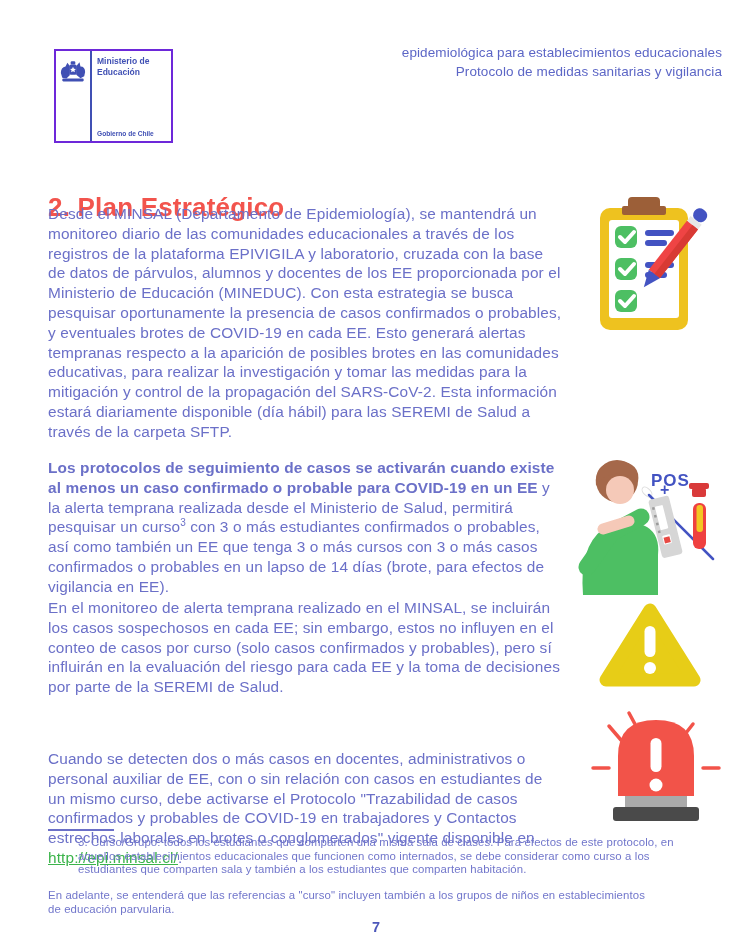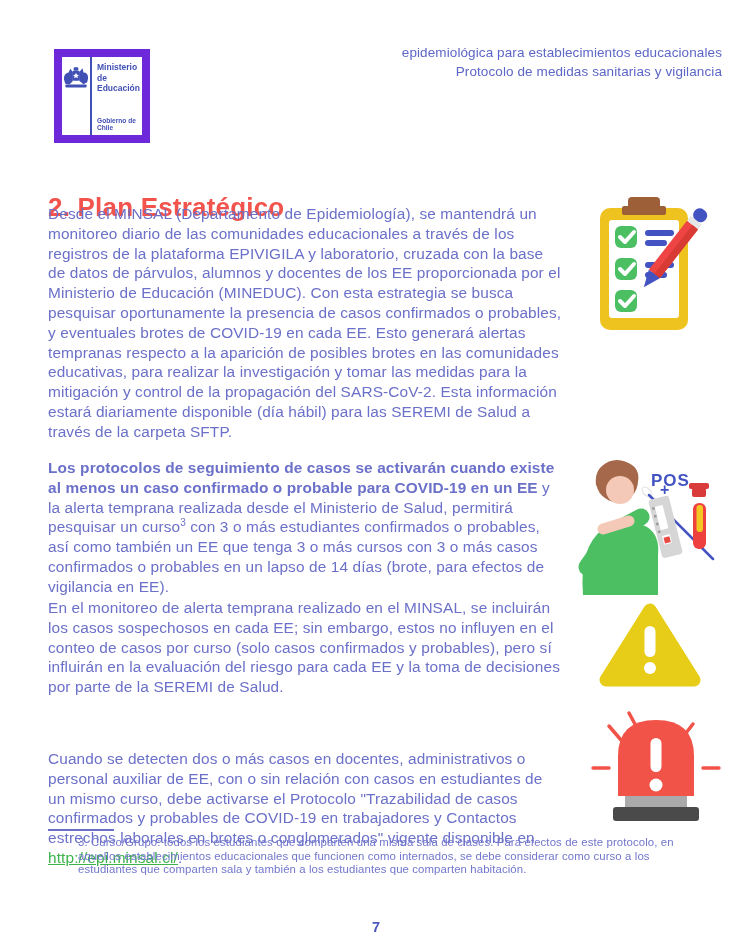--- a/index.html
+++ b/index.html
@@ -1,22 +1,22 @@
 <!DOCTYPE html>
 <html><head>
 <meta charset="utf-8">
 <style>
   html,body{margin:0;padding:0;background:#ffffff;}
   .page{
     position:relative;width:752px;height:952px;background:#ffffff;
     font-family:"Liberation Sans",sans-serif;overflow:hidden;
   }
   
-  .logo{position:absolute;left:54px;top:49px;width:96px;height:94px;
-    border:8px solid #6d28d9;box-sizing:border-box;display:flex;background:#fff;}
+  .logo{position:absolute;left:54px;top:49px;width:119px;height:94px;
+    border:2px solid #6d28d9;box-sizing:border-box;display:flex;background:#fff;}
   .logo-left{width:36px;border-right:2px solid #4050b4;box-sizing:border-box;
     display:flex;justify-content:center;padding-top:6px;}
   .logo-right{flex:1;position:relative;padding:5px 3px 4px 5px;box-sizing:border-box;}
   .logo-ministry{font-size:8.5px;font-weight:bold;color:#4050b4;line-height:1.25;}
   .logo-gov{position:absolute;left:5px;bottom:4px;font-size:6.6px;font-weight:bold;color:#4050b4;}
   
   .doc-header{position:absolute;top:44px;right:30px;text-align:right;
     color:#5c66c6;font-size:13.5px;line-height:18.5px;letter-spacing:0.1px;}
   
   .section-heading{position:absolute;left:48px;top:170px;font-size:26px;font-weight:bold;
@@ -83,20 +83,21 @@
   <p class="para p1">Desde el MINSAL (Departamento de Epidemiología), se mantendrá un monitoreo diario de las comunidades educacionales a través de los registros de la plataforma EPIVIGILA y laboratorio, cruzada con la base de datos de párvulos, alumnos y docentes de los EE proporcionada por el Ministerio de Educación (MINEDUC). Con esta estrategia se busca pesquisar oportunamente la presencia de casos confirmados o probables, y eventuales brotes de COVID-19 en cada EE. Esto generará alertas tempranas respecto a la aparición de posibles brotes en las comunidades educativas, para realizar la investigación y tomar las medidas para la mitigación y control de la propagación del SARS-CoV-2. Esta información estará diariamente disponible (día hábil) para las SEREMI de Salud a través de la carpeta SFTP.</p>
 
   <p class="para p2"><span class="bold">Los protocolos de seguimiento de casos se activarán cuando existe al menos un caso confirmado o probable para COVID-19 en un EE</span><span> y la alerta temprana realizada desde el Ministerio de Salud, permitirá pesquisar un curso</span><sup class="fnref">3</sup><span> con 3 o más estudiantes confirmados o probables, así como también un EE que tenga 3 o más cursos con 3 o más casos confirmados o probables en un lapso de 14 días (brote, para efectos de vigilancia en EE).</span></p>
 
   <p class="para p3">En el monitoreo de alerta temprana realizado en el MINSAL, se incluirán los casos sospechosos en cada EE; sin embargo, estos no influyen en el conteo de casos por curso (solo casos confirmados y probables), pero sí influirán en la evaluación del riesgo para cada EE y la toma de decisiones por parte de la SEREMI de Salud.</p>
 
   <p class="para p4"><span>Cuando se detecten dos o más casos en docentes, administrativos o personal auxiliar de EE, con o sin relación con casos en estudiantes de un mismo curso, debe activarse el Protocolo "Trazabilidad de casos confirmados y probables de COVID-19 en trabajadores y Contactos estrechos laborales en brotes o conglomerados" vigente disponible en </span><a class="link">http://epi.minsal.cl/</a><span>.</span></p>
 
   <div class="fn-rule"></div>
   <p class="footnote f1">3. Curso/Grupo: todos los estudiantes que comparten una misma sala de clases. Para efectos de este protocolo, en aquellos establecimientos educacionales que funcionen como internados, se debe considerar como curso a los estudiantes que comparten sala y también a los estudiantes que comparten habitación.</p>
+  <p class="footnote f2">En adelante, se entenderá que las referencias a "curso" incluyen también a los grupos de niños en establecimientos de educación parvularia.</p>
 
   <div class="page-number">7</div>
 
   <svg class="icon icon-checklist" width="118" height="142" viewBox="0 0 118 142">
     <rect x="6" y="14" width="88" height="122" rx="10" fill="#eec21f"></rect>
     <rect x="15" y="26" width="70" height="98" rx="3" fill="#ffffff"></rect>
     <rect x="28" y="12" width="44" height="9" rx="2" fill="#9c5f38"></rect>
     <rect x="34" y="3" width="32" height="14" rx="4" fill="#9c5f38"></rect>
     <g fill="#4dbf63">
       <rect x="21" y="32" width="22" height="22" rx="6"></rect>

